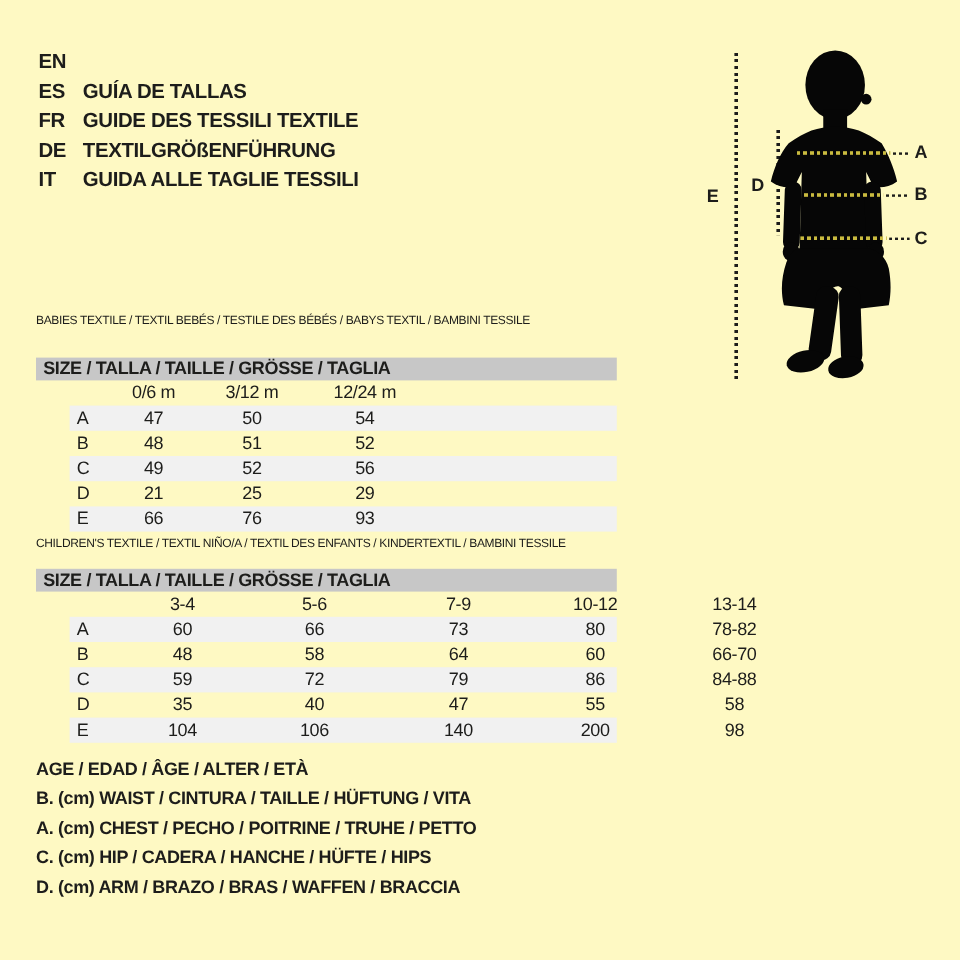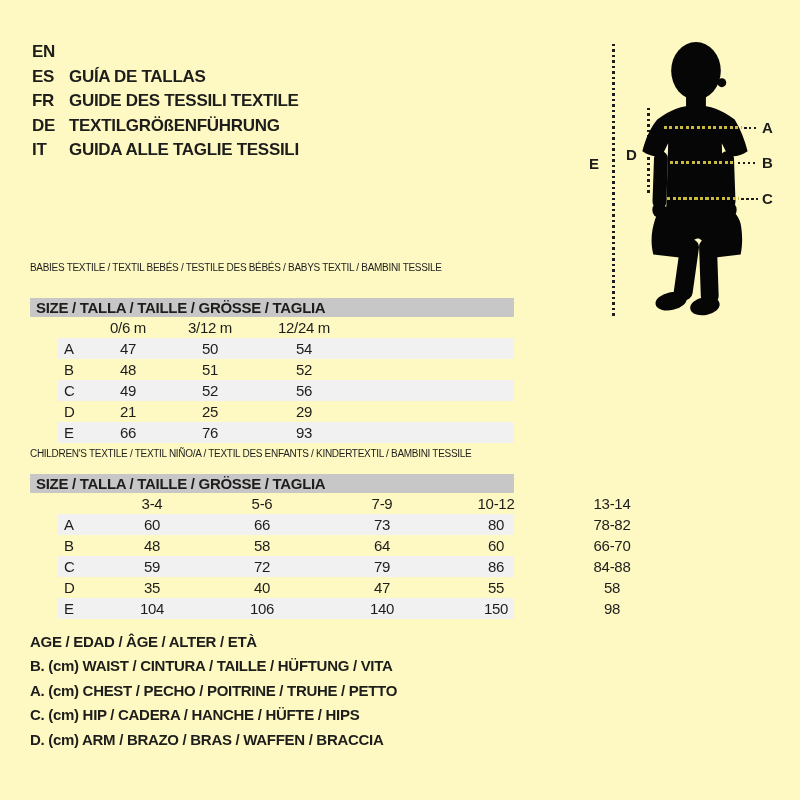--- a/index.html
+++ b/index.html
@@ -204,21 +204,21 @@
       <span>47</span>
       <span>55</span>
       <span>58</span>
       <span></span>
     </div>
     <div class="trow children-grid striped">
       <span class="rlabel">E</span>
       <span>104</span>
       <span>106</span>
       <span>140</span>
-      <span>150</span>
+      <span>200</span>
       <span>98</span>
       <span></span>
     </div>
   </div>
 
   <div class="legend">
     <div class="legend-line">AGE / EDAD / ÂGE / ALTER / ETÀ</div>
     <div class="legend-line">B. (cm) WAIST / CINTURA / TAILLE / HÜFTUNG / VITA</div>
     <div class="legend-line">A. (cm) CHEST / PECHO / POITRINE / TRUHE / PETTO</div>
     <div class="legend-line">C. (cm) HIP / CADERA / HANCHE / HÜFTE / HIPS</div>

